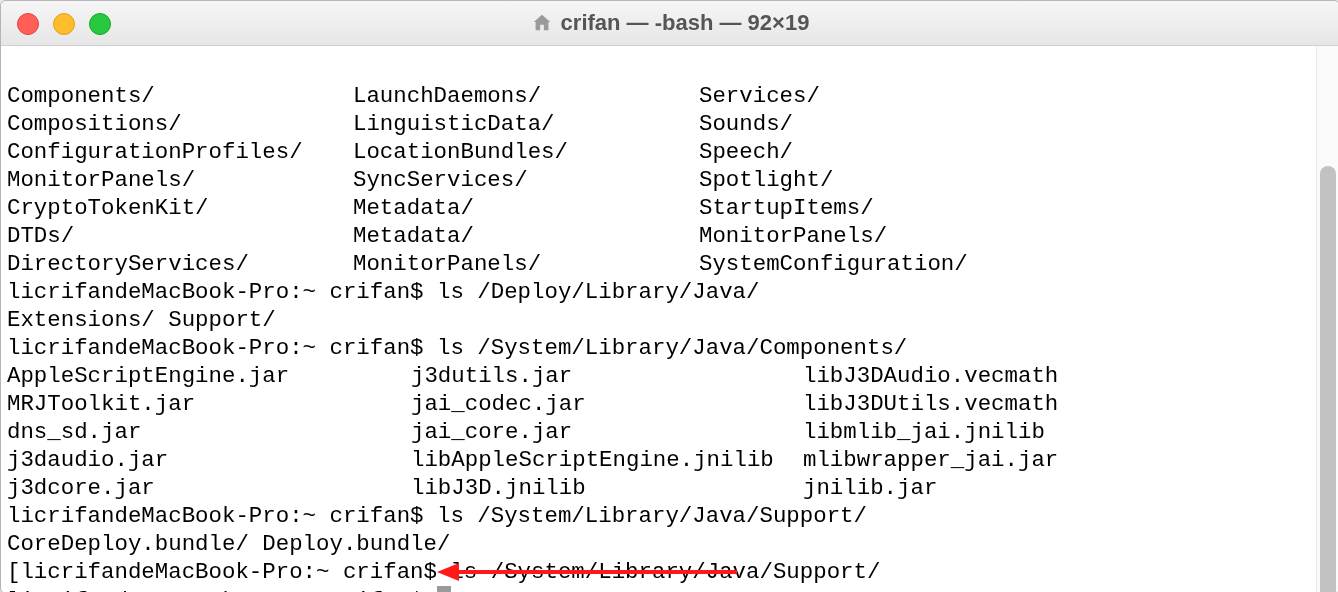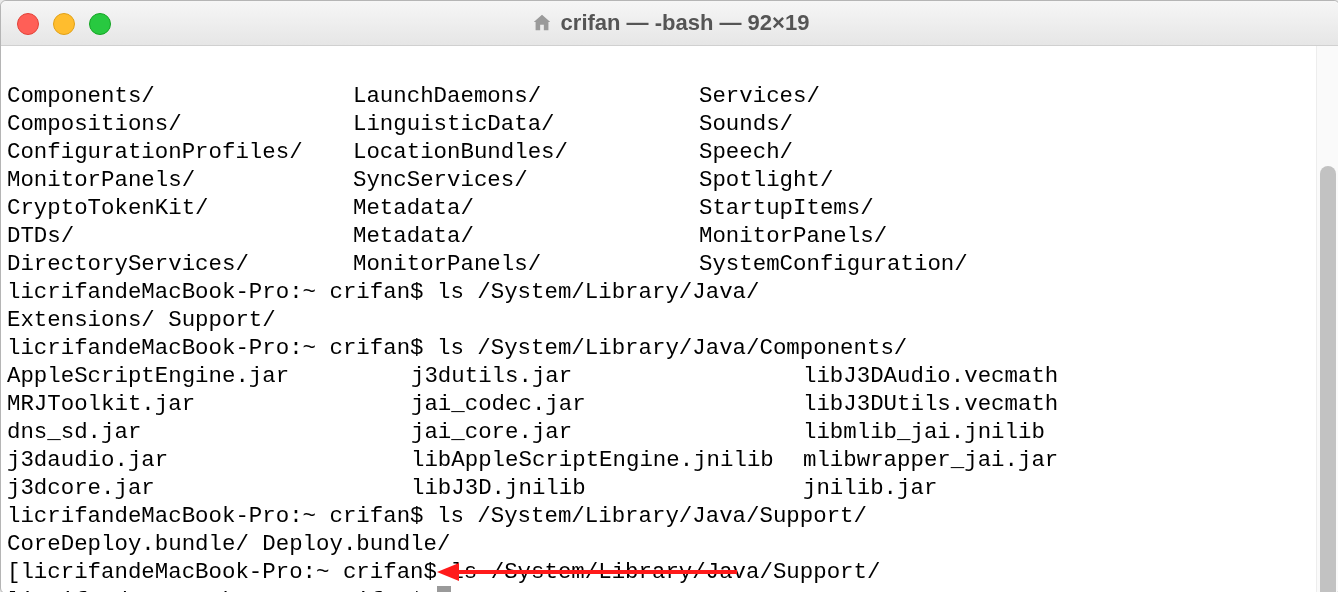--- a/index.html
+++ b/index.html
@@ -67,21 +67,21 @@
 
   <div class="body">
     <div class="term">
 <span id="cols1"><span class="wcol" style="width:346px">Components/</span><span class="wcol" style="width:346px">LaunchDaemons/</span><span class="wcol" style="width:346px">Services/</span>
 <span class="wcol" style="width:346px">Compositions/</span><span class="wcol" style="width:346px">LinguisticData/</span><span class="wcol" style="width:346px">Sounds/</span>
 <span class="wcol" style="width:346px">ConfigurationProfiles/</span><span class="wcol" style="width:346px">LocationBundles/</span><span class="wcol" style="width:346px">Speech/</span>
 <span class="wcol" style="width:346px">MonitorPanels/</span><span class="wcol" style="width:346px">SyncServices/</span><span class="wcol" style="width:346px">Spotlight/</span>
 <span class="wcol" style="width:346px">CryptoTokenKit/</span><span class="wcol" style="width:346px">Metadata/</span><span class="wcol" style="width:346px">StartupItems/</span>
 <span class="wcol" style="width:346px">DTDs/</span><span class="wcol" style="width:346px">Metadata/</span><span class="wcol" style="width:346px">MonitorPanels/</span>
 <span class="wcol" style="width:346px">DirectoryServices/</span><span class="wcol" style="width:346px">MonitorPanels/</span><span class="wcol" style="width:346px">SystemConfiguration/</span></span>
-<span>licrifandeMacBook-Pro:~ crifan$</span> <span>ls /System/Library/Java/</span>
+<span>licrifandeMacBook-Pro:~ crifan$</span> <span>ls /Deploy/Library/Java/</span>
 <span>Extensions/ Support/</span>
 <span>licrifandeMacBook-Pro:~ crifan$</span> <span>ls /System/Library/Java/Components/</span>
 <span id="cols2"><span class="wcol" style="width:404px">AppleScriptEngine.jar</span><span class="wcol" style="width:392px">j3dutils.jar</span><span class="wcol" style="width:300px">libJ3DAudio.vecmath</span>
 <span class="wcol" style="width:404px">MRJToolkit.jar</span><span class="wcol" style="width:392px">jai_codec.jar</span><span class="wcol" style="width:300px">libJ3DUtils.vecmath</span>
 <span class="wcol" style="width:404px">dns_sd.jar</span><span class="wcol" style="width:392px">jai_core.jar</span><span class="wcol" style="width:300px">libmlib_jai.jnilib</span>
 <span class="wcol" style="width:404px">j3daudio.jar</span><span class="wcol" style="width:392px">libAppleScriptEngine.jnilib</span><span class="wcol" style="width:300px">mlibwrapper_jai.jar</span>
 <span class="wcol" style="width:404px">j3dcore.jar</span><span class="wcol" style="width:392px">libJ3D.jnilib</span><span class="wcol" style="width:300px">jnilib.jar</span></span>
 <span>licrifandeMacBook-Pro:~ crifan$</span> <span>ls /System/Library/Java/Support/</span>
 <span>CoreDeploy.bundle/ Deploy.bundle/</span>
 [<span>licrifandeMacBook-Pro:~ crifan$</span> <span>ls /System/Library/Java/Support/</span>

